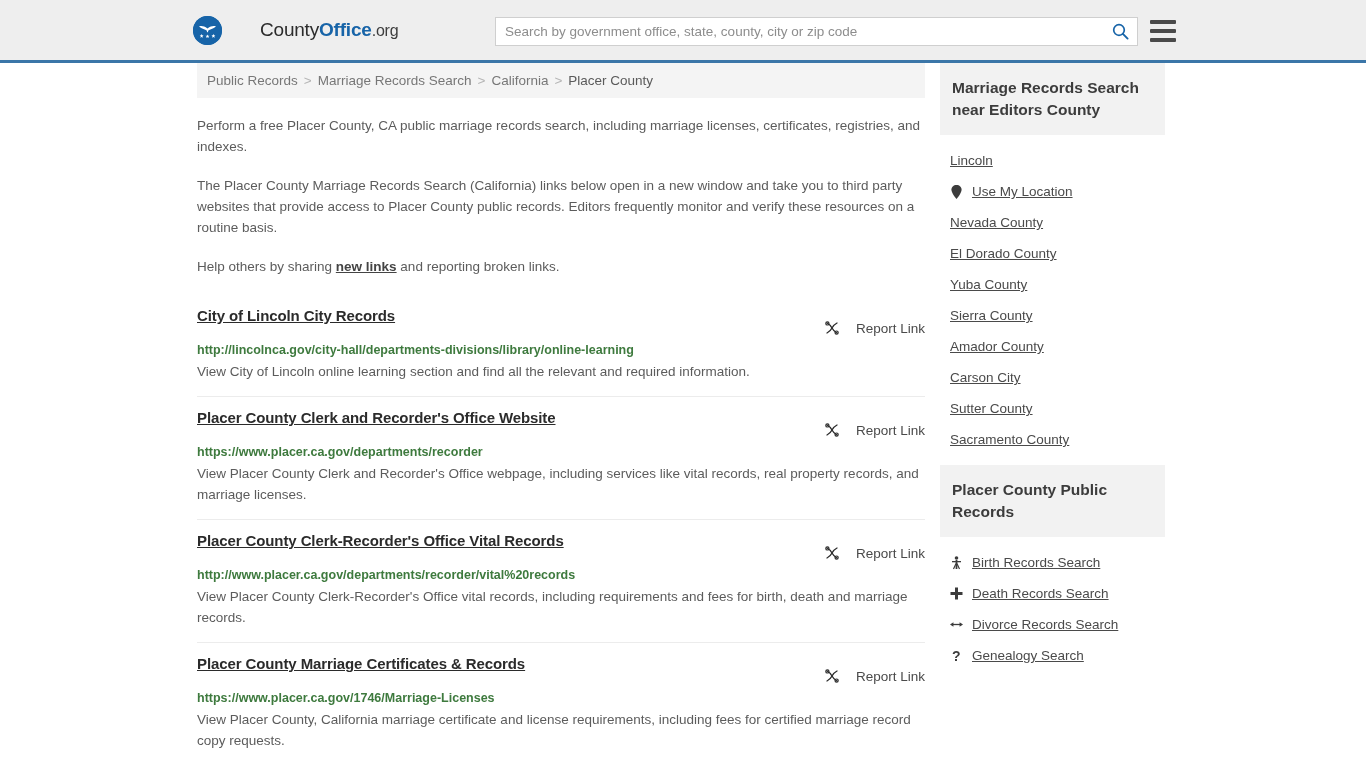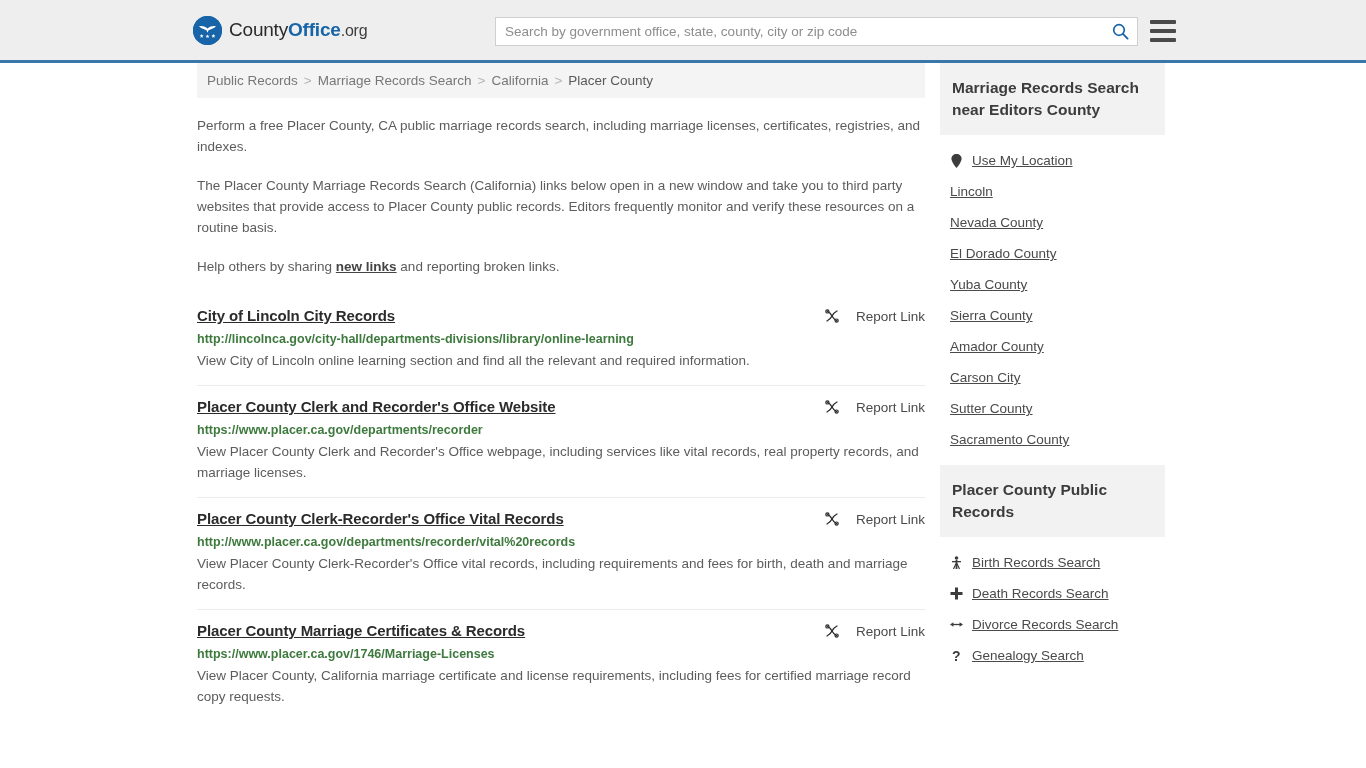--- a/index.html
+++ b/index.html
@@ -35,20 +35,21 @@
     position: relative;
     flex: none;
     display: block;
   }
   .logo-mark svg { display:block; }
   .logo-text {
     font-size: 19px;
     letter-spacing: -0.2px;
     color: #2b2b2b;
     white-space: nowrap;
+    margin-left: 31px;
   }
   .logo-text .b { color: #1764a8; font-weight: bold; }
   .logo-text .org { color: #3d3d3d; font-size: 16px; }
 
   .search-wrap {
     position: absolute;
     left: 495px;
     top: 17px;
     width: 643px;
     height: 29px;
@@ -155,20 +156,21 @@
     text-decoration: underline;
     cursor: pointer;
     line-height: 18px;
     letter-spacing: -0.1px;
   }
   .report-link {
     display: flex; align-items: center; gap: 16px;
     font-size: 13.5px; color: #4a4a4a;
     cursor: pointer; white-space: nowrap;
     padding-top: 1px;
+    margin-top: 12px;
   }
   .result-url {
     font-size: 12.5px;
     color: #3e7a3e;
     margin-top: 6px;
     line-height: 16px;
     word-break: break-all;
     font-weight: bold;
   }
   .result-desc {
@@ -340,31 +342,31 @@
 
       </div>
     </div>
 
     <div class="side-col">
 
       <div class="side-box">
         <div class="side-head">Marriage Records Search near Editors County</div>
         <div class="side-list">
 
+          <div class="side-item no-ico">
+            <a href="#">Lincoln</a>
+          </div>
+
           <div class="side-item">
             <span class="side-ico">
               <svg width="11" height="14" viewBox="0 0 11 14">
                 <path d="M5.5 0 C2.5 0 0.4 2.1 0.4 4.8 C0.4 8.2 5.5 14 5.5 14 C5.5 14 10.6 8.2 10.6 4.8 C10.6 2.1 8.5 0 5.5 0 Z" fill="#3c3c3c"></path>
               </svg>
             </span>
             <a href="#">Use My Location</a>
-          </div>
-
-          <div class="side-item no-ico">
-            <a href="#">Lincoln</a>
           </div>
           <div class="side-item no-ico">
             <a href="#">Nevada County</a>
           </div>
           <div class="side-item no-ico">
             <a href="#">El Dorado County</a>
           </div>
           <div class="side-item no-ico">
             <a href="#">Yuba County</a>
           </div>

